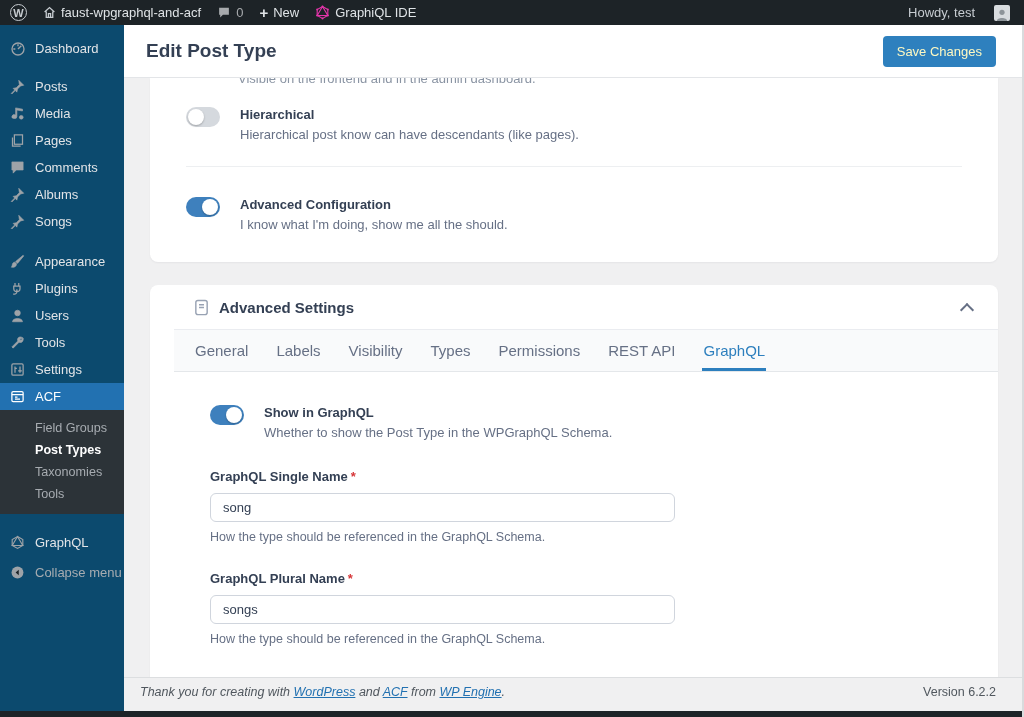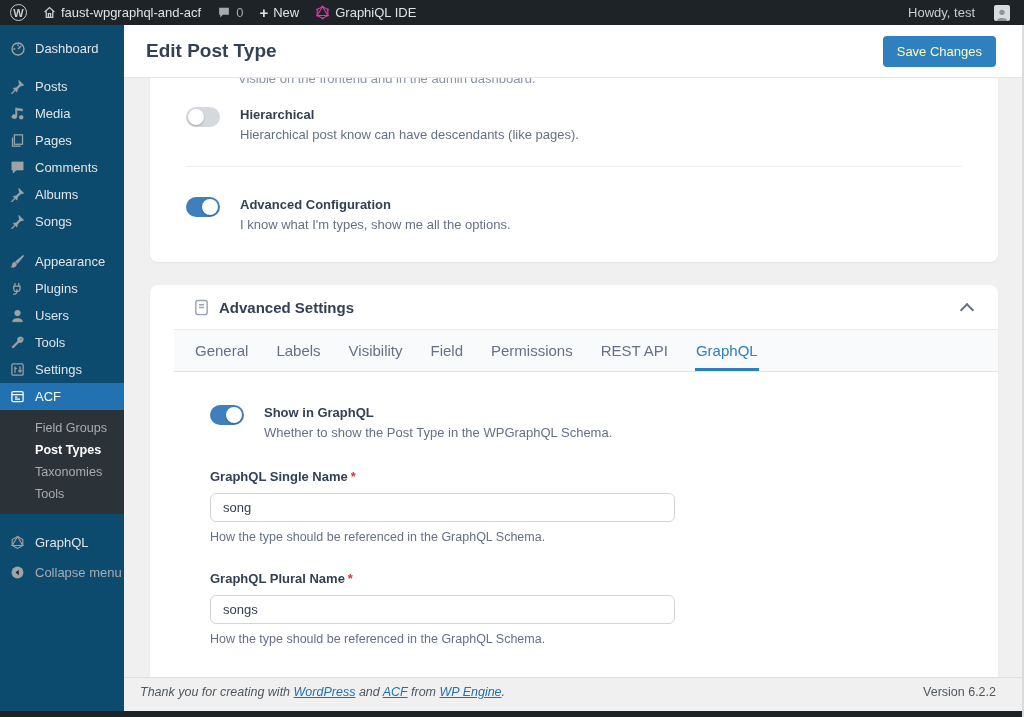--- a/index.html
+++ b/index.html
@@ -308,40 +308,40 @@
       </div>
 
       <div class="divider"></div>
 
       <div class="toggle-row" style="margin-top:30px;">
         <div class="toggle on">
             <span class="knob"></span>
           </div>
         <div class="toggle-texts">
           <div class="t-label">Advanced Configuration</div>
-          <div class="t-desc">I know what I'm types, show me all the options.</div>
+          <div class="t-desc">I know what I'm doing, show me all the should.</div>
         </div>
       </div>
     </div>
 
     <div class="card card2">
       <div class="card2-header">
         <svg width="15" height="17" viewBox="0 0 20 24" fill="none" stroke="#98a2b3" stroke-width="2">
             <rect x="2" y="2" width="16" height="20" rx="3"></rect>
             <path d="M6.5 8 H13.5 M6.5 12 H13.5"></path>
           </svg>
         <span class="c2-title">Advanced Settings</span>
         <span class="chevron-up"></span>
       </div>
 
       <div class="tabbar">
         <div class="tab">General</div>
         <div class="tab">Labels</div>
         <div class="tab">Visibility</div>
-        <div class="tab">Field</div>
+        <div class="tab">Types</div>
         <div class="tab">Permissions</div>
         <div class="tab">REST API</div>
         <div class="tab active">GraphQL</div>
       </div>
 
       <div class="tab-content">
         <div class="toggle-row">
           <div class="toggle on">
               <span class="knob"></span>
             </div>

